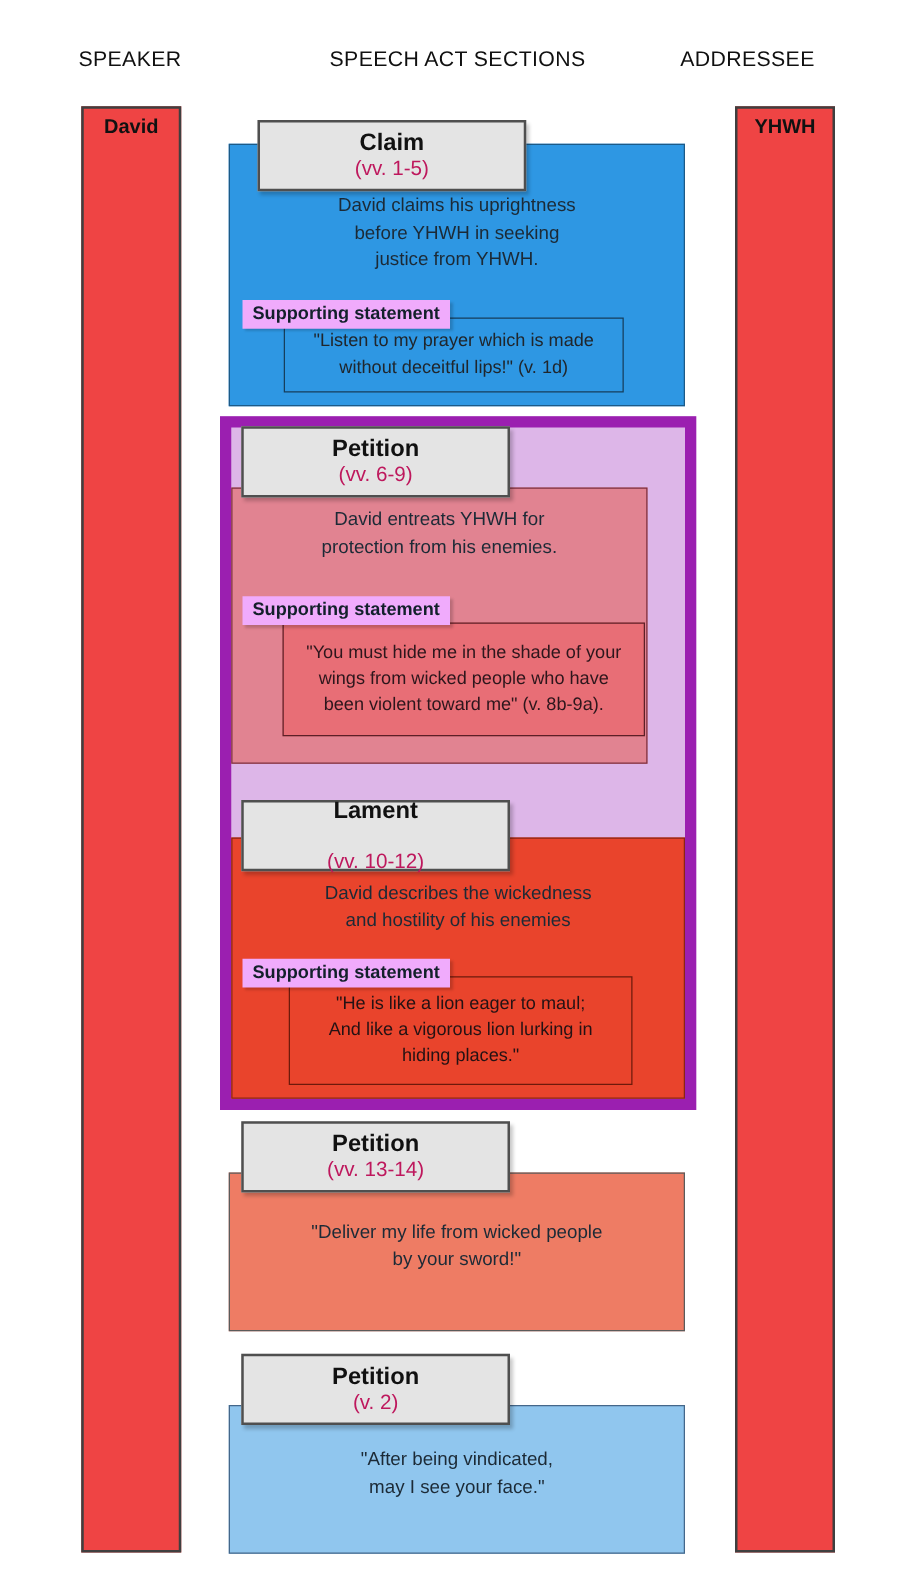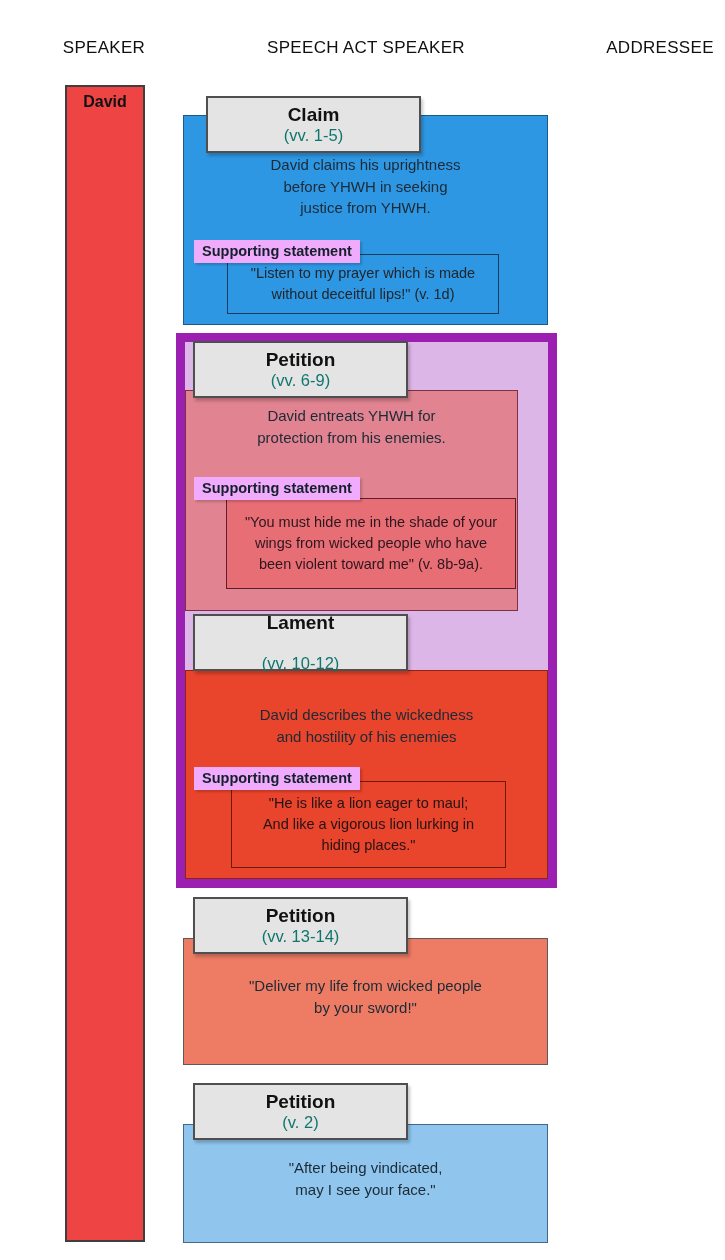--- a/index.html
+++ b/index.html
@@ -9,21 +9,21 @@
   .col-label{position:absolute;top:38px;font-size:17px;letter-spacing:.3px;color:#101010;text-align:center;white-space:nowrap;}
   .actor-box{position:absolute;top:85px;width:80px;height:1157px;background:#ef4444;border:2px solid #3f3f3f;box-sizing:border-box;text-align:center;}
   .actor-name{display:block;margin-top:6px;font-weight:bold;font-size:16px;color:#111;}
 
   .block{position:absolute;box-sizing:border-box;text-align:center;}
   .body-text{position:absolute;left:0;right:0;white-space:pre-line;font-size:15px;line-height:1.44;color:#1c2a36;text-align:center;}
 
   .hdr{position:absolute;width:215px;height:57px;background:#e4e4e4;border:2px solid #4f4f4f;box-sizing:border-box;z-index:5;
        display:flex;flex-direction:column;align-items:center;justify-content:center;box-shadow:2px 3px 3px rgba(0,0,0,.22);}
   .hdr .t{font-weight:bold;font-size:19px;color:#111;line-height:1.15;}
-  .hdr .v{font-size:16.5px;color:#0f766e;line-height:1.2;}
+  .hdr .v{font-size:16.5px;color:#be185d;line-height:1.2;}
 
   .sup-label{position:absolute;z-index:6;background:#f0abfc;font-weight:bold;font-size:14.5px;color:#13202b;
              padding:3px 8px 4px 8px;box-shadow:2px 2px 2px rgba(0,0,0,.18);white-space:nowrap;}
   .quote-box{position:absolute;box-sizing:border-box;display:flex;align-items:center;justify-content:center;
              white-space:pre-line;font-size:14.5px;line-height:1.45;color:#20262c;padding:4px 10px;}
 
   
   .claim-block{left:183px;top:115px;width:365px;height:210px;background:#2e97e3;border:1.5px solid #1c5a87;}
   .claim-quote{border:1.5px solid #163e5c;}
 
@@ -35,25 +35,28 @@
 
   .salmon-block{left:183px;top:938px;width:365px;height:127px;background:#ee7c64;border:1.5px solid #5b5b5b;}
   .lblue-block{left:183px;top:1124px;width:365px;height:119px;background:#90c6ee;border:1.5px solid #44678a;}
 </style>
 </head>
 <body>
 
 <div id="canvas">
 
   <div class="col-label" style="left:44px;width:120px;">SPEAKER</div>
-  <div class="col-label" style="left:246px;width:240px;">SPEECH ACT SPEAKER</div>
-  <div class="col-label" style="left:600px;width:120px;">ADDRESSEE</div>
+  <div class="col-label" style="left:246px;width:240px;">SPEECH ACT SECTIONS</div>
+  <div class="col-label" style="left:538px;width:120px;">ADDRESSEE</div>
 
   <div class="actor-box" style="left:65px;">
     <span class="actor-name">David</span>
+  </div>
+  <div class="actor-box" style="left:588px;">
+    <span class="actor-name">YHWH</span>
   </div>
 
   <div class="hdr" style="left:206px;top:96px;">
     <span class="t">Claim</span>
     <span class="v">(vv. 1-5)</span>
   </div>
   <div class="block claim-block">
     <div class="body-text" style="top:38px;">David claims his uprightness
 before YHWH in seeking
 justice from YHWH.</div>
@@ -70,21 +73,21 @@
     </div>
     <div class="block pink-block" style="position:absolute;">
       <div class="body-text" style="top:14px;">David entreats YHWH for
 protection from his enemies.</div>
       <div class="sup-label" style="left:8px;top:86px;">Supporting statement</div>
       <div class="quote-box pink-quote" style="left:40px;top:107px;width:290px;height:91px;">"You must hide me in the shade of your
 wings from wicked people who have
 been violent toward me" (v. 8b-9a).</div>
     </div>
 
-    <div class="hdr" style="left:8px;top:272px;gap:20px;">
+    <div class="hdr" style="left:8px;top:298px;gap:20px;">
       <span class="t">Lament</span>
       <span class="v">(vv. 10-12)</span>
     </div>
     <div class="block red-block" style="position:absolute;">
       <div class="body-text" style="top:33px;">David describes the wickedness
 and hostility of his enemies</div>
       <div class="sup-label" style="left:8px;top:96px;">Supporting statement</div>
       <div class="quote-box red-quote" style="left:45px;top:110px;width:275px;height:87px;">"He is like a lion eager to maul;
 And like a vigorous lion lurking in
 hiding places."</div>

